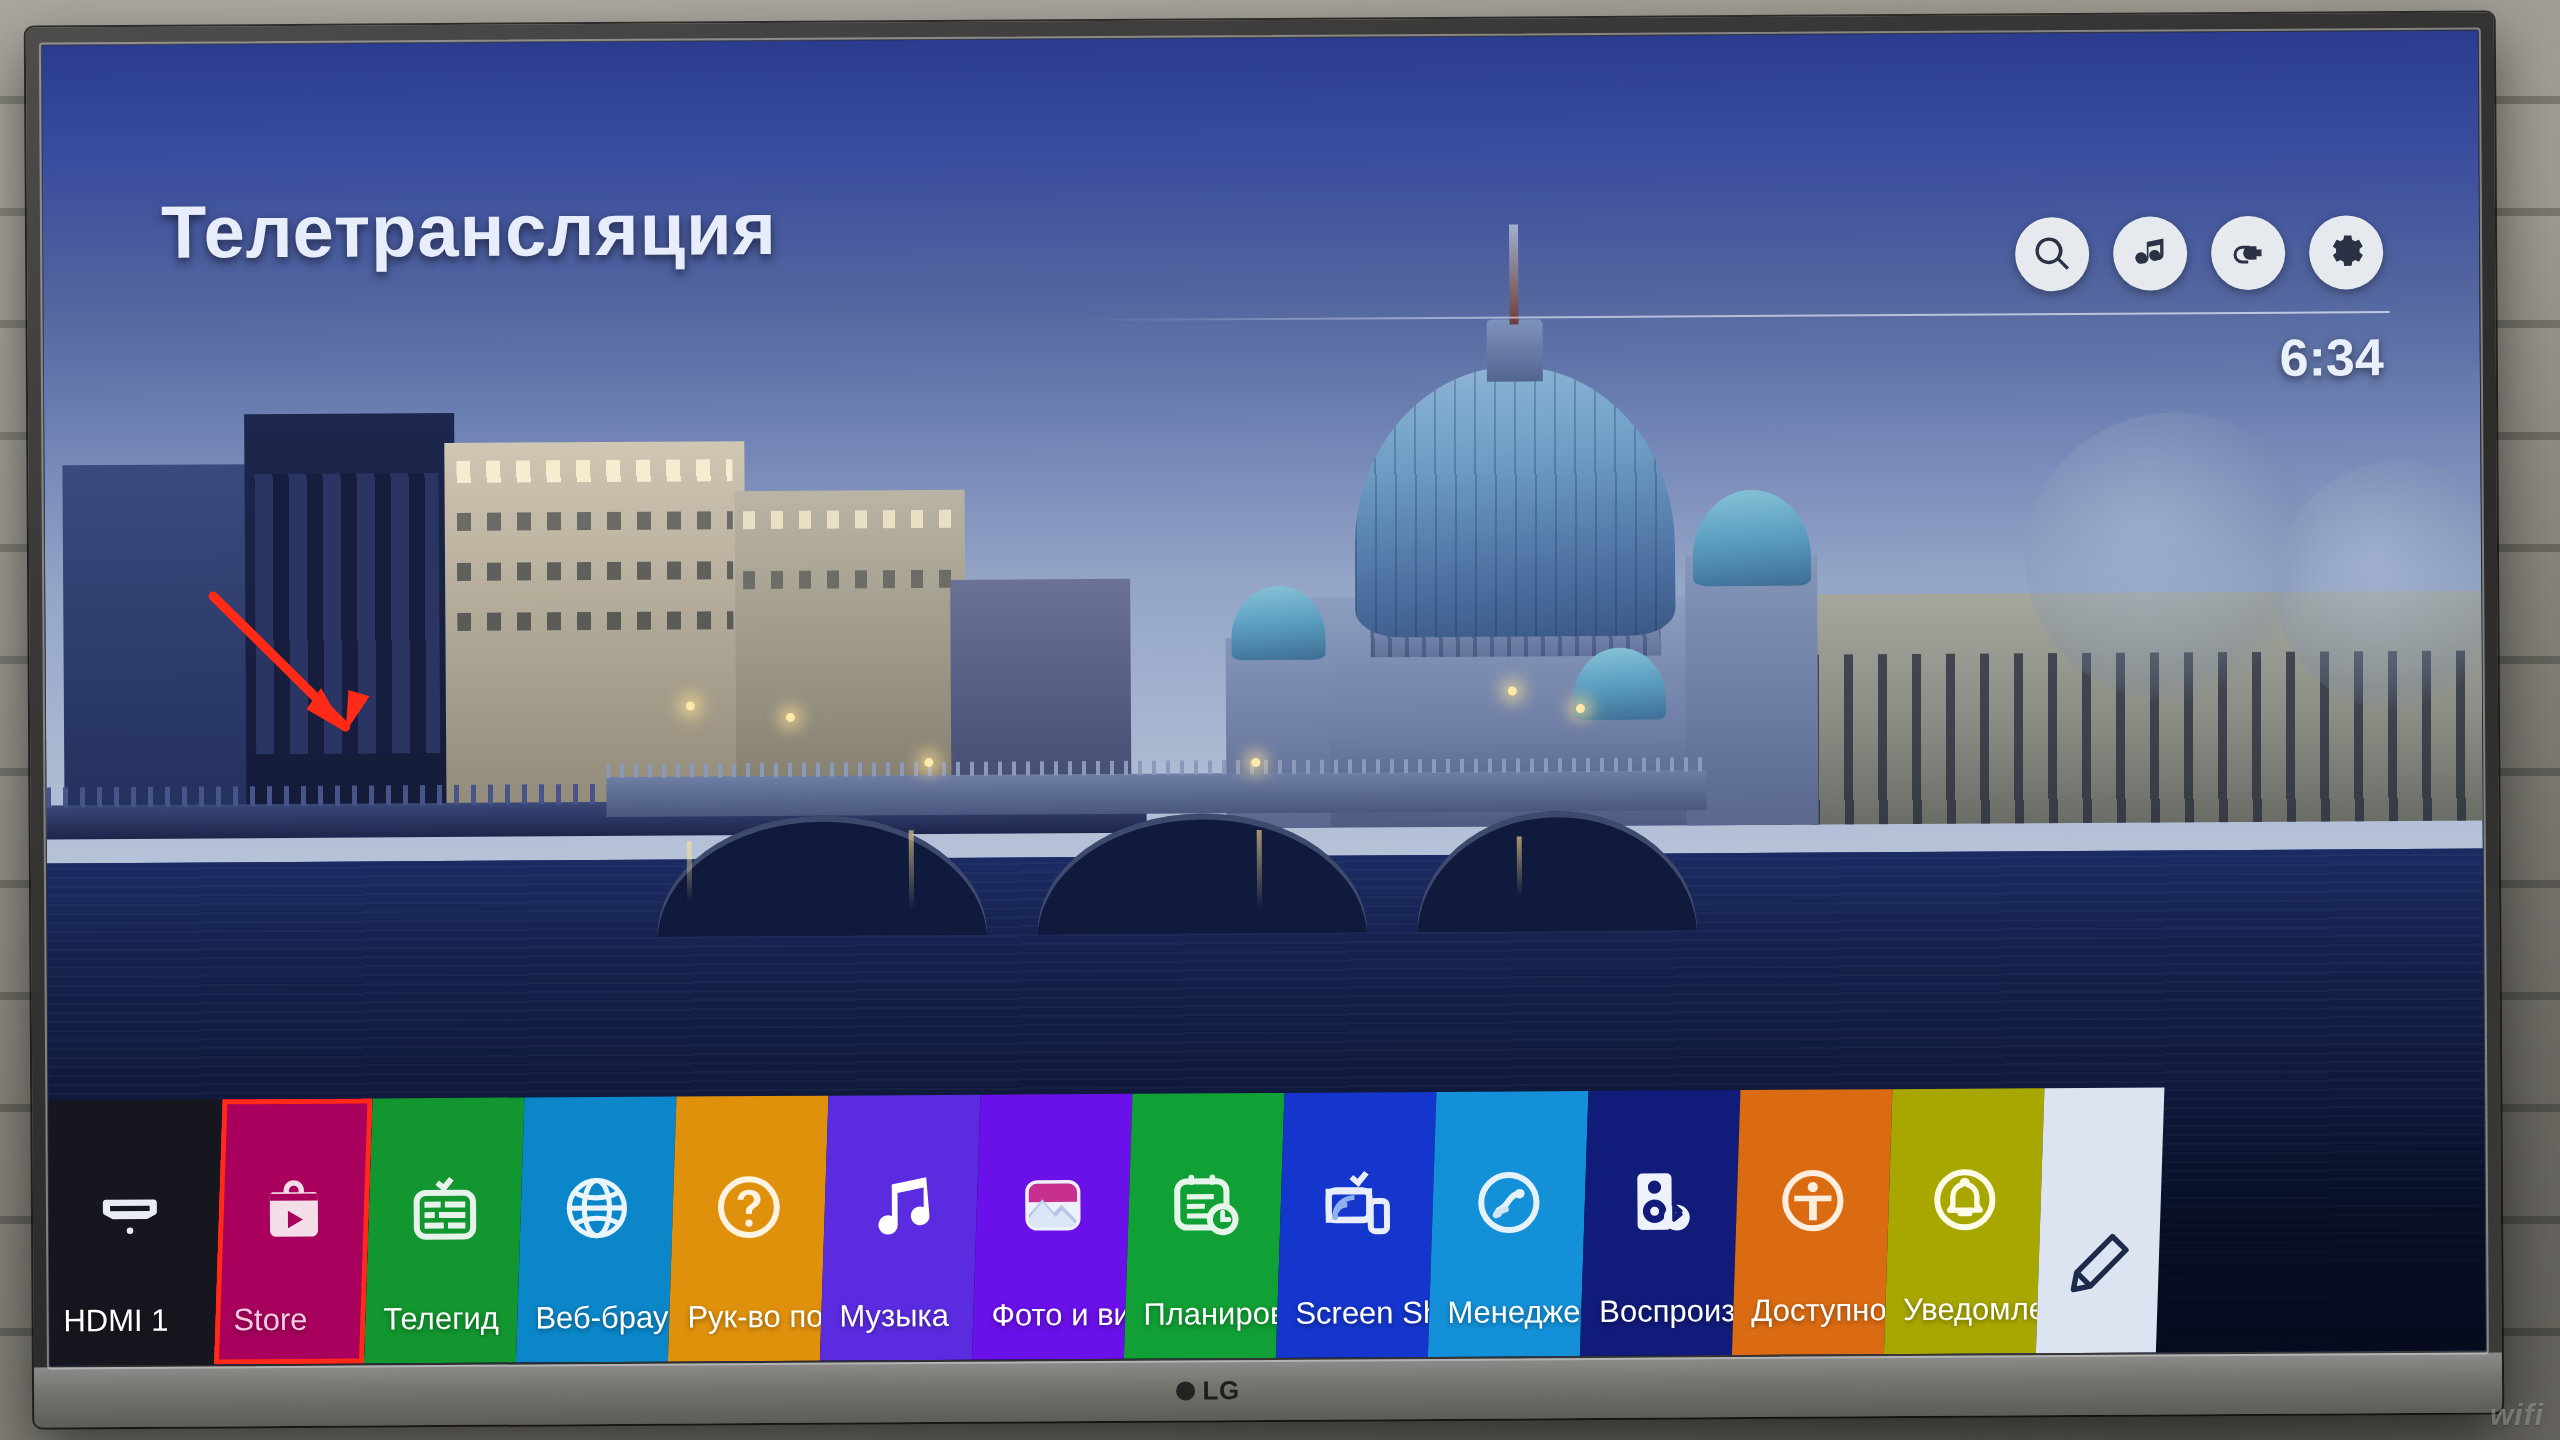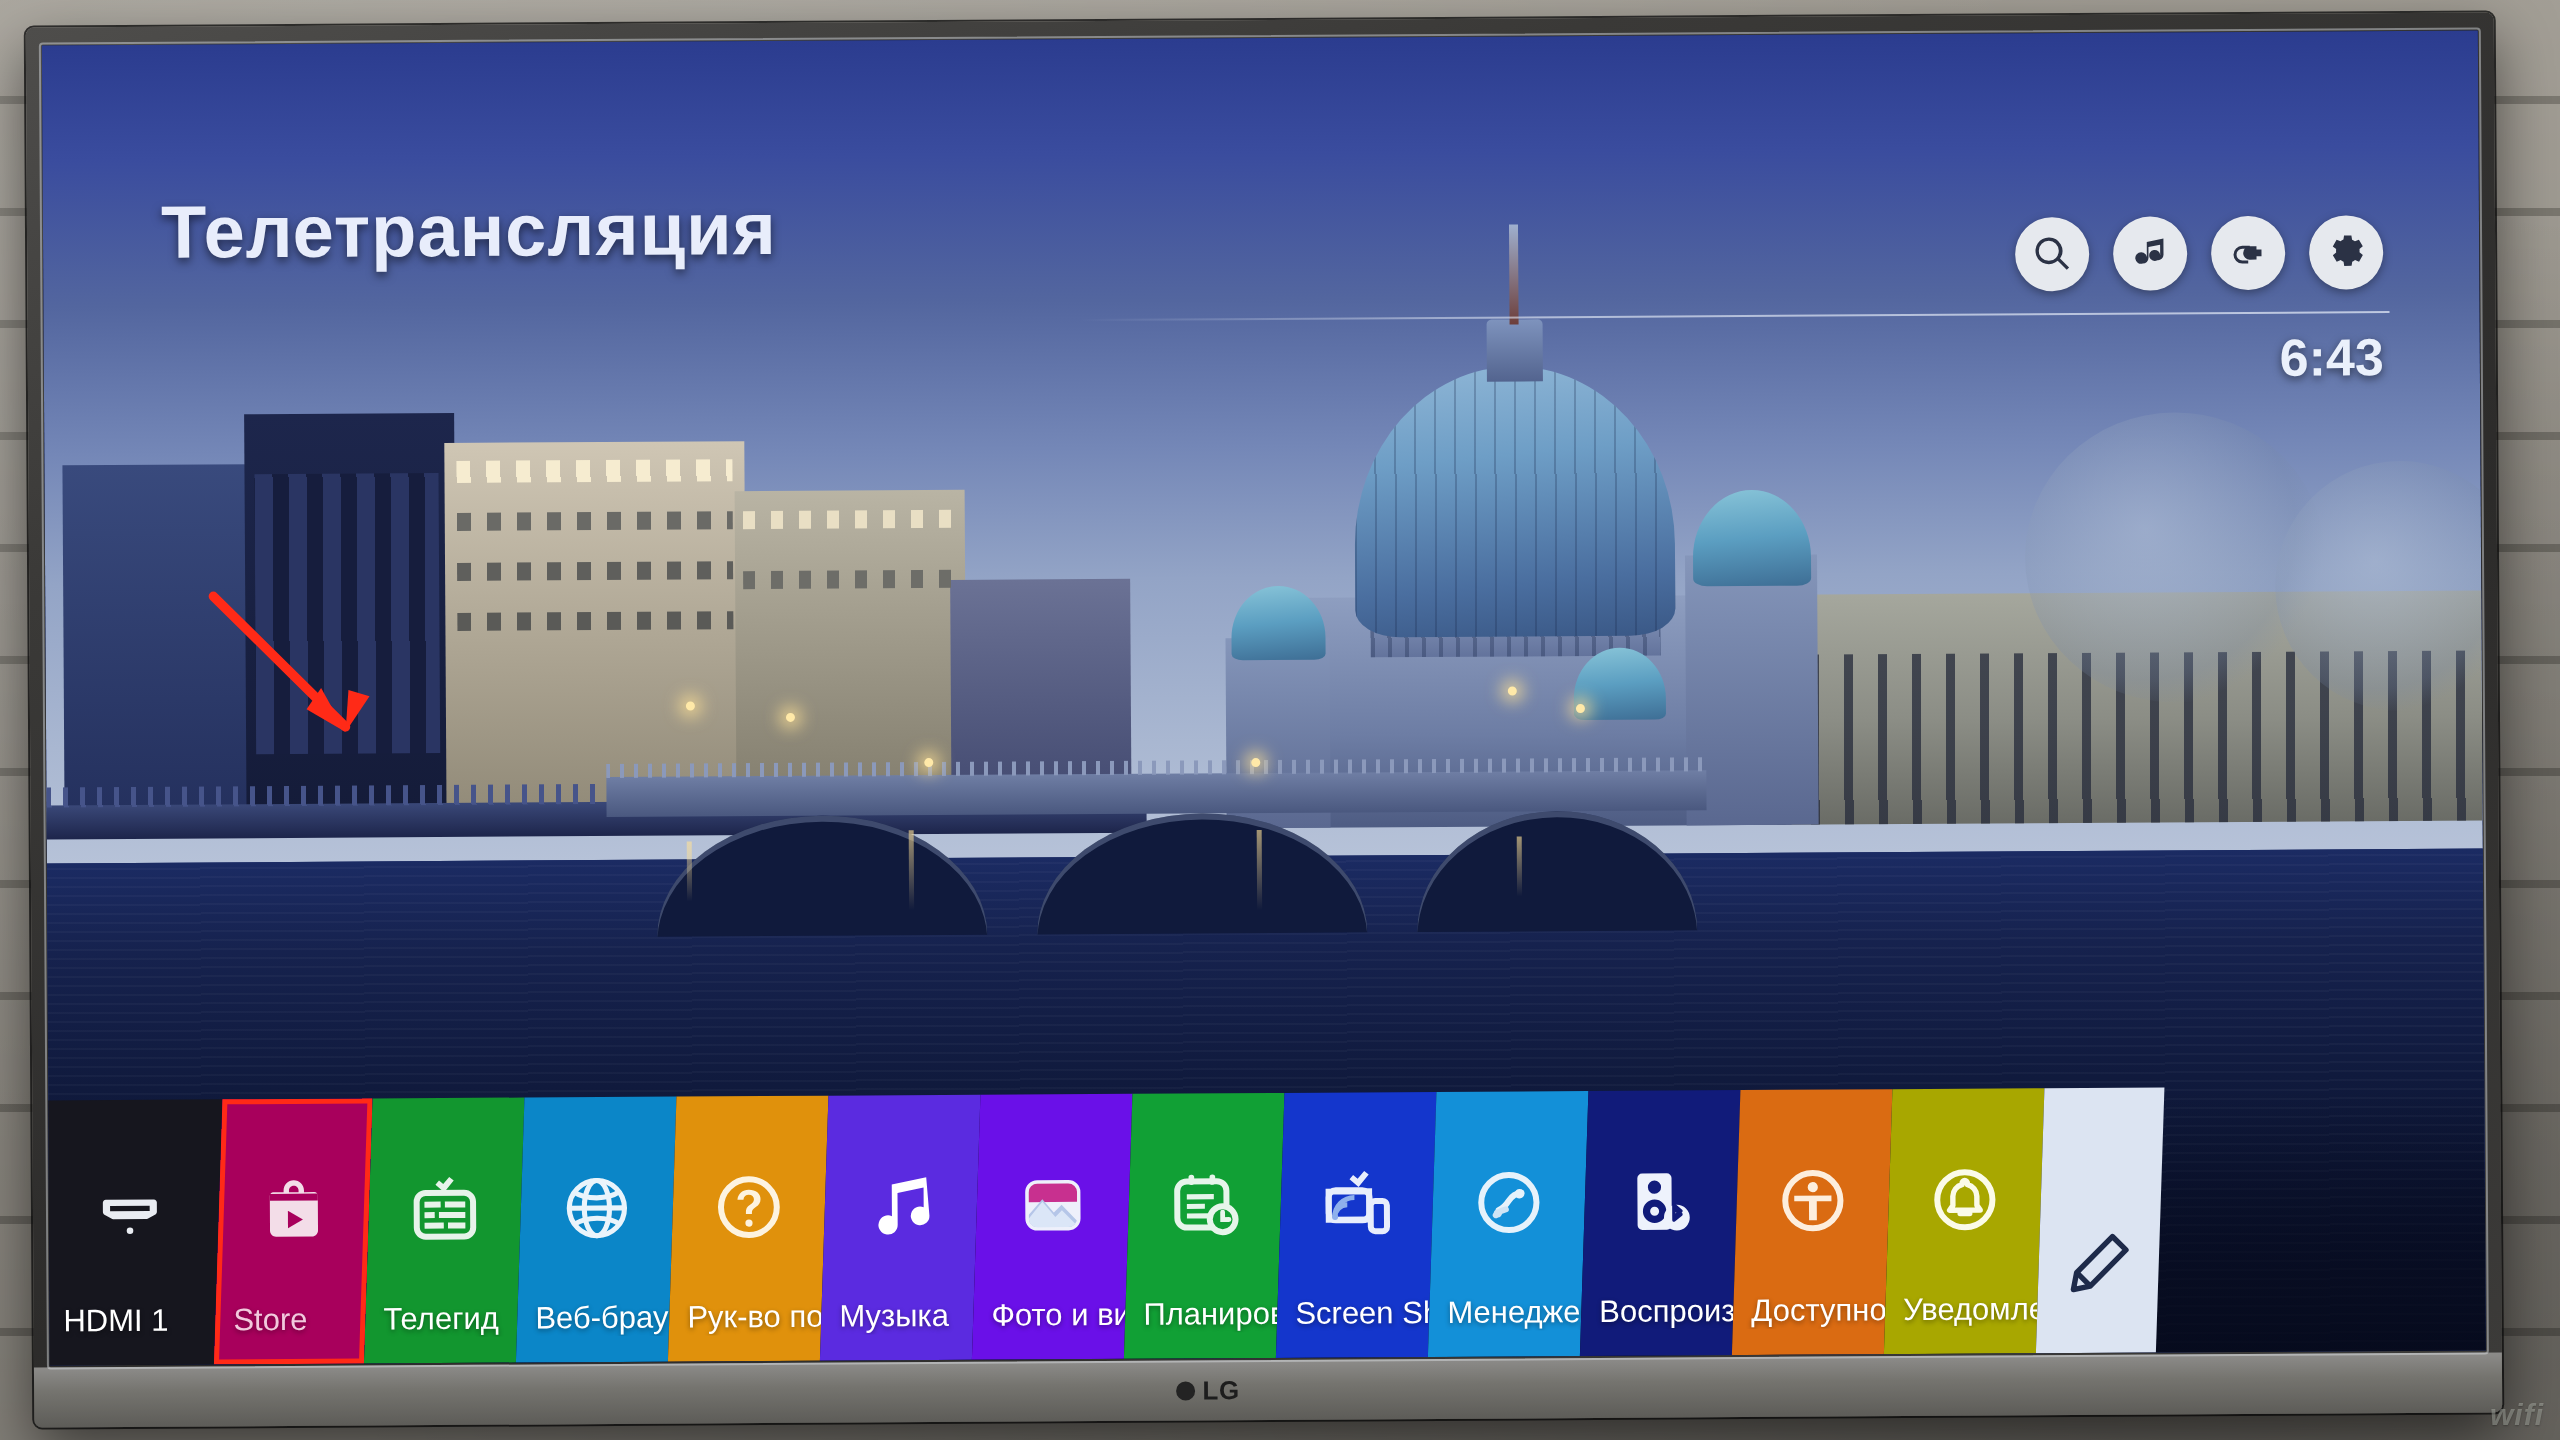--- a/index.html
+++ b/index.html
@@ -354,21 +354,21 @@
           </svg>
         </div>
         <div class="circ-btn">
           <svg viewBox="0 0 24 24">
               <path d="M12 8a4 4 0 100 8 4 4 0 000-8zm0 2.2a1.8 1.8 0 110 3.6 1.8 1.8 0 010-3.6zM10.8 1.8l-.4 2.5a8 8 0 00-1.7 1L6.3 4.4 4 8.4l2 1.6a8 8 0 000 2L4 13.6l2.3 4 2.4-1a8 8 0 001.7 1l.4 2.5h4.4l.4-2.5a8 8 0 001.7-1l2.4 1 2.3-4-2-1.6a8 8 0 000-2l2-1.6-2.3-4-2.4 1a8 8 0 00-1.7-1l-.4-2.5z"></path>
             </svg>
         </div>
       </div>
 
       <div id="header-rule"></div>
-      <div id="clock">6:43</div>
+      <div id="clock">6:34</div>
 
       <div id="launcher">
 
         <div class="tile first" style="width:178px;background:#16161e;">
           <div class="ico">
             <svg viewBox="0 0 24 24" fill="#e9ecf2">
                 <path d="M4 8.2h16c.6 0 1 .5 1 1v3.1c0 .4-.2.7-.5.9l-2.3 1.3c-.2.1-.4.2-.6.2H6.4c-.2 0-.4-.1-.6-.2l-2.3-1.3c-.3-.2-.5-.5-.5-.9V9.2c0-.5.4-1 1-1zm1.4 2.1v1.8h13.2v-1.8z"></path>
                 <circle cx="12" cy="18.6" r="1.1"></circle>
               </svg>
           </div>

